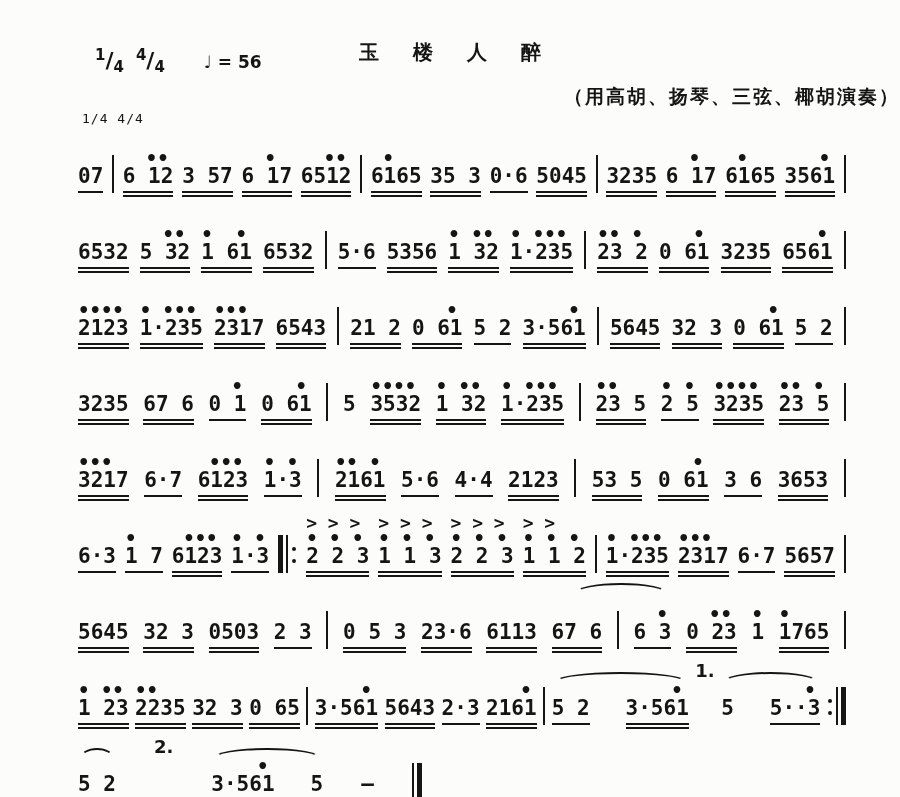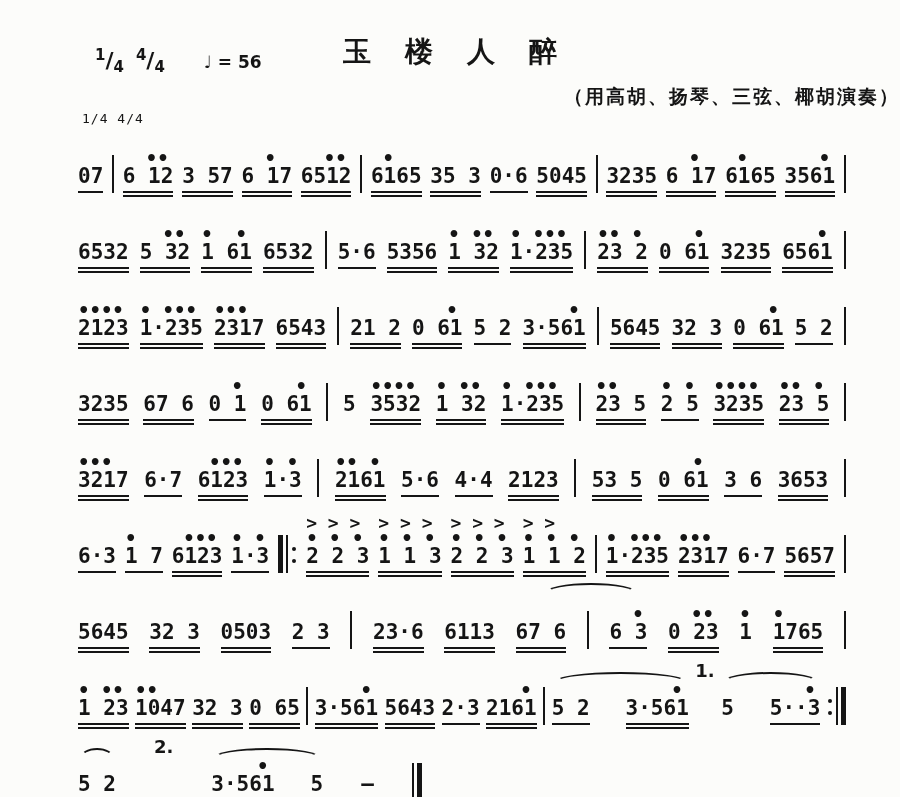--- a/index.html
+++ b/index.html
@@ -14,21 +14,21 @@
     font-family:"DejaVu Sans",sans-serif;font-weight:700;font-size:19px;
     white-space:nowrap;
   }
   .frac{display:inline-block;margin-right:12px;}
   .frac .fn{font-size:15px;vertical-align:8px;}
   .frac .sl{font-size:22px;}
   .frac .fd{font-size:15px;vertical-align:-4px;}
   .tempo{margin-left:27px;font-size:17px;font-weight:700;}
   .title{ text-align:center;margin:0;padding-top:34px;
     font-family:"DejaVu Sans","DejaVu Serif",sans-serif;
-    font-weight:700;font-size:28px;line-height:36px;}
+    font-weight:700;font-size:20px;line-height:36px;}
   .title .tt{letter-spacing:34px;display:inline-block;margin-right:-34px;}
   .subtitle{ text-align:right;margin:14px 0 0 18px;
     font-family:"DejaVu Sans","DejaVu Serif",sans-serif;
     font-weight:700;font-size:19px;letter-spacing:2px;}
   .small-time{position:absolute;left:82px;top:111px;font-weight:400;font-size:13px;letter-spacing:1px;}
   
   #score{margin-top:16px;}
   .line{
     display:flex;justify-content:space-between;align-items:flex-end;
     height:76px;padding:0 54px 0 78px;
@@ -743,20 +743,28 @@
         <span class="num">2 3</span>
         <span class="uls">
           <span class="l"></span>
         </span>
       </span>
       <span class="barwrap">
         <span class="bl"></span>
       </span>
       <span class="grp">
         <span class="dots"> </span>
+        <span class="num">0 5 3</span>
+        <span class="uls">
+          <span class="l"></span>
+          <span class="l"></span>
+        </span>
+      </span>
+      <span class="grp">
+        <span class="dots"> </span>
         <span class="num">23·6</span>
         <span class="uls">
           <span class="l"></span>
           <span class="l"></span>
         </span>
       </span>
       <span class="grp">
         <span class="dots"> </span>
         <span class="num">6113</span>
         <span class="uls">
@@ -811,21 +819,21 @@
       <span class="grp">
         <span class="dots">• ••</span>
         <span class="num">1 23</span>
         <span class="uls">
           <span class="l"></span>
           <span class="l"></span>
         </span>
       </span>
       <span class="grp">
         <span class="dots">••  </span>
-        <span class="num">1047</span>
+        <span class="num">2235</span>
         <span class="uls">
           <span class="l"></span>
           <span class="l"></span>
         </span>
       </span>
       <span class="grp">
         <span class="dots"> </span>
         <span class="num">32 3</span>
         <span class="uls">
           <span class="l"></span>

